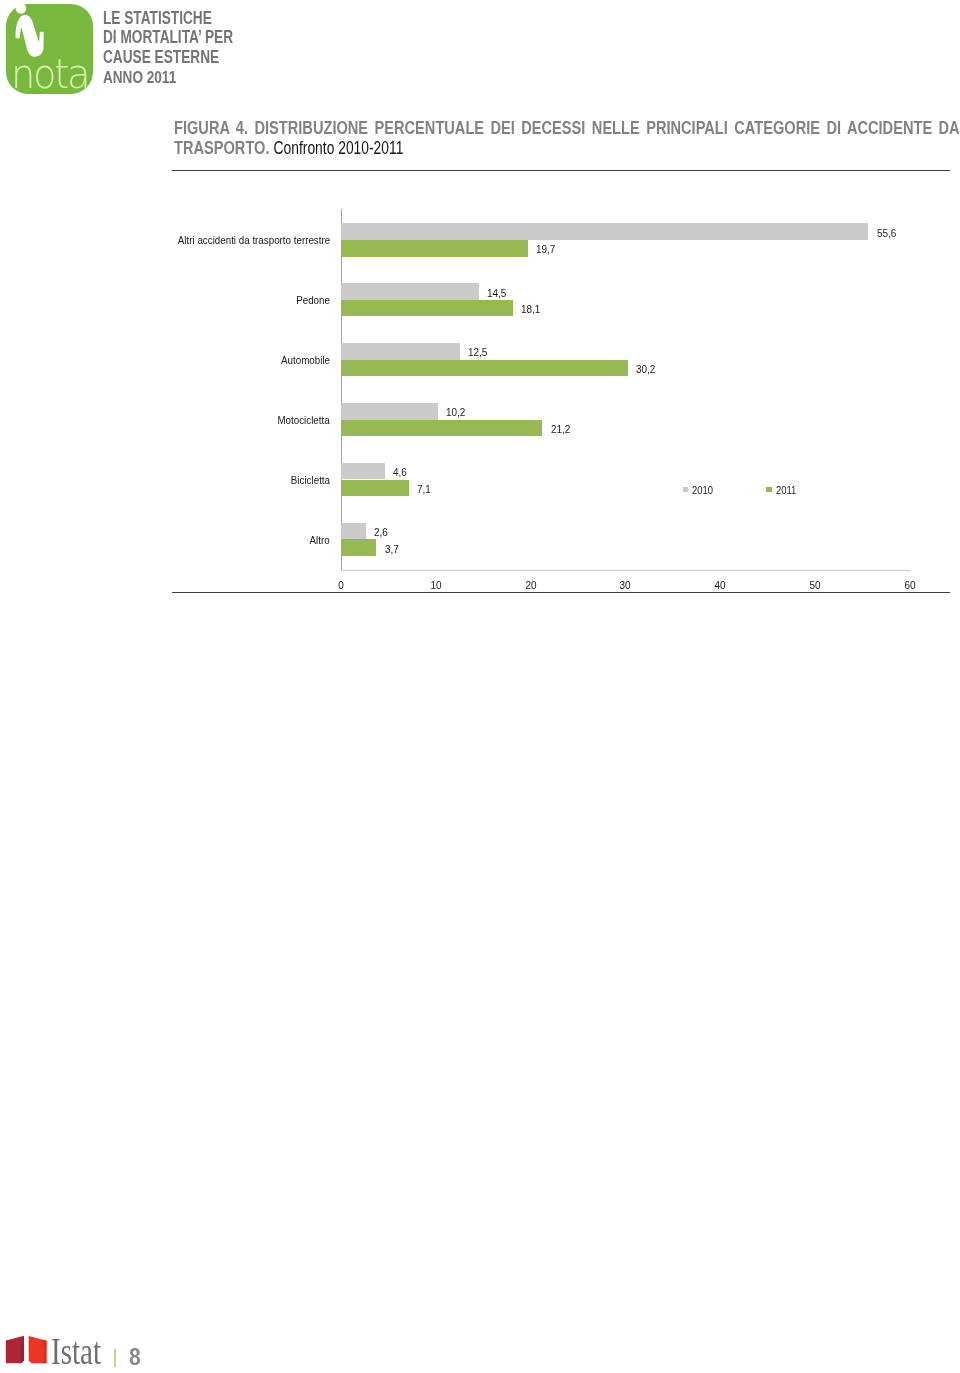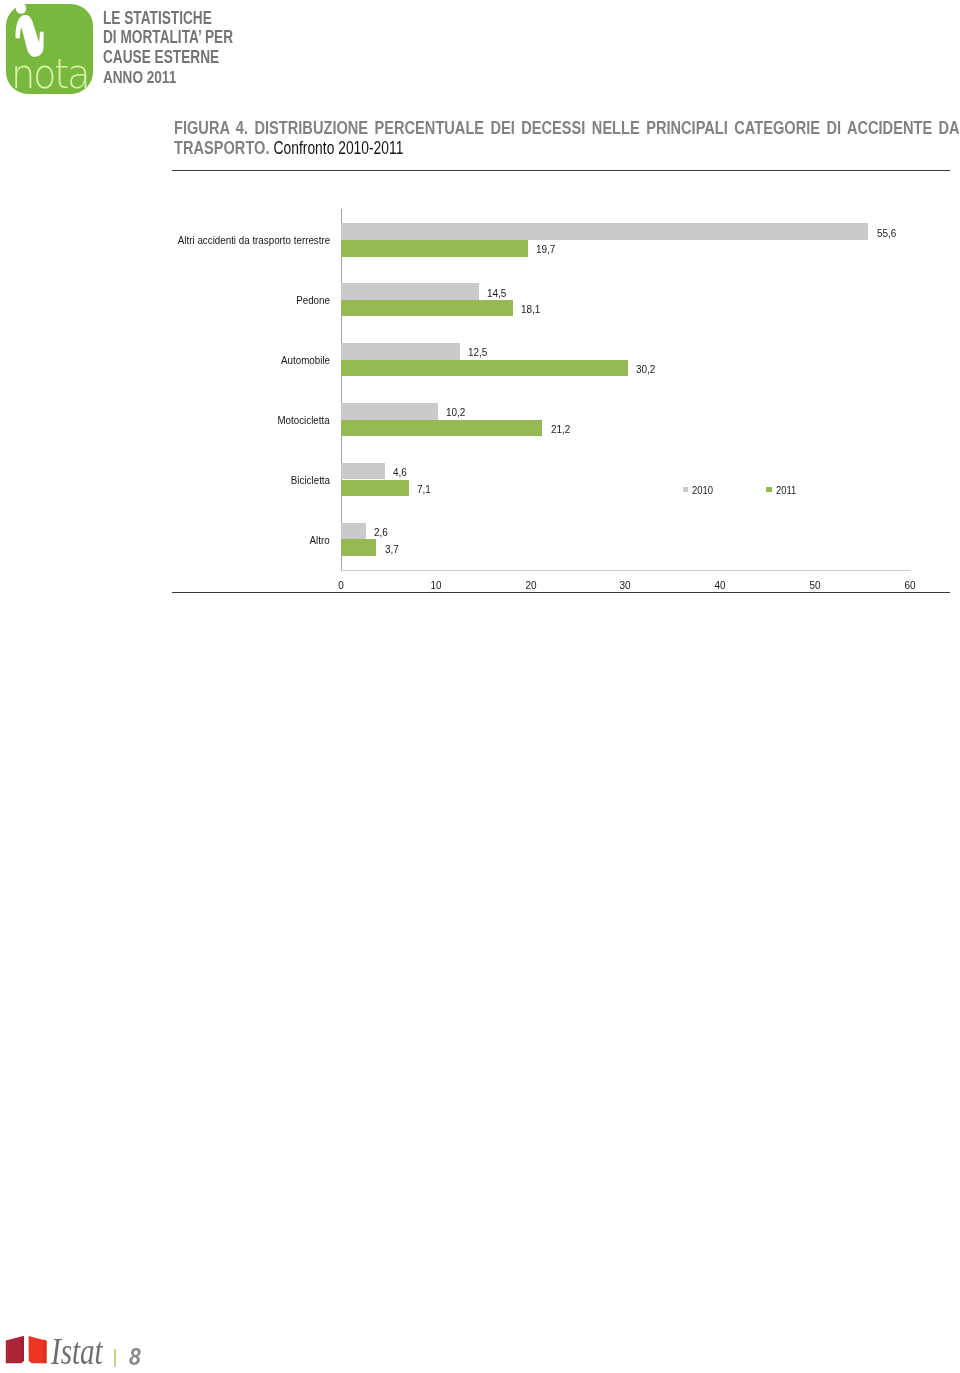--- a/index.html
+++ b/index.html
@@ -45,21 +45,21 @@
   .tick{position:absolute;top:567.4px;font-size:11.6px;color:#1a1a1a;
         transform-origin:50% 50%;transform:scaleX(.86);line-height:12px;
         width:40px;margin-left:-20px;text-align:center;}
   #legend{position:absolute;left:0;top:0;}
   .legend-item{position:absolute;font-size:11px;color:#1a1a1a;white-space:nowrap;
                line-height:12px;}
   .legend-item > span.lbl{display:inline-block;transform-origin:0 50%;transform:scaleX(.86);}
   .legend-swatch{position:absolute;left:0;top:2.8px;width:5.3px;height:5.3px;}
 
   
-  #footer{position:absolute;left:0;top:0;width:887px;height:1373px;font-style:italic;}
+  #footer{position:absolute;left:0;top:0;width:887px;height:1373px;}
   #istat-logo{position:absolute;left:0;top:0;}
   #istat-word{position:absolute;left:51.4px;top:1332.2px;
               font-family:"Liberation Serif",serif;
               font-size:38.5px;line-height:38.5px;color:#6e6e6e;
               transform:scaleX(.755);transform-origin:0 0;}
   #page-sep{position:absolute;left:114.0px;top:1349.2px;width:2.0px;height:18.3px;
             background:#c9d08c;}
   #page-num{position:absolute;left:129.4px;top:1344.8px;font-size:23.5px;
             font-weight:bold;color:#8a8a8a;line-height:24px;
             transform:scaleX(.90);transform-origin:0 0;}

